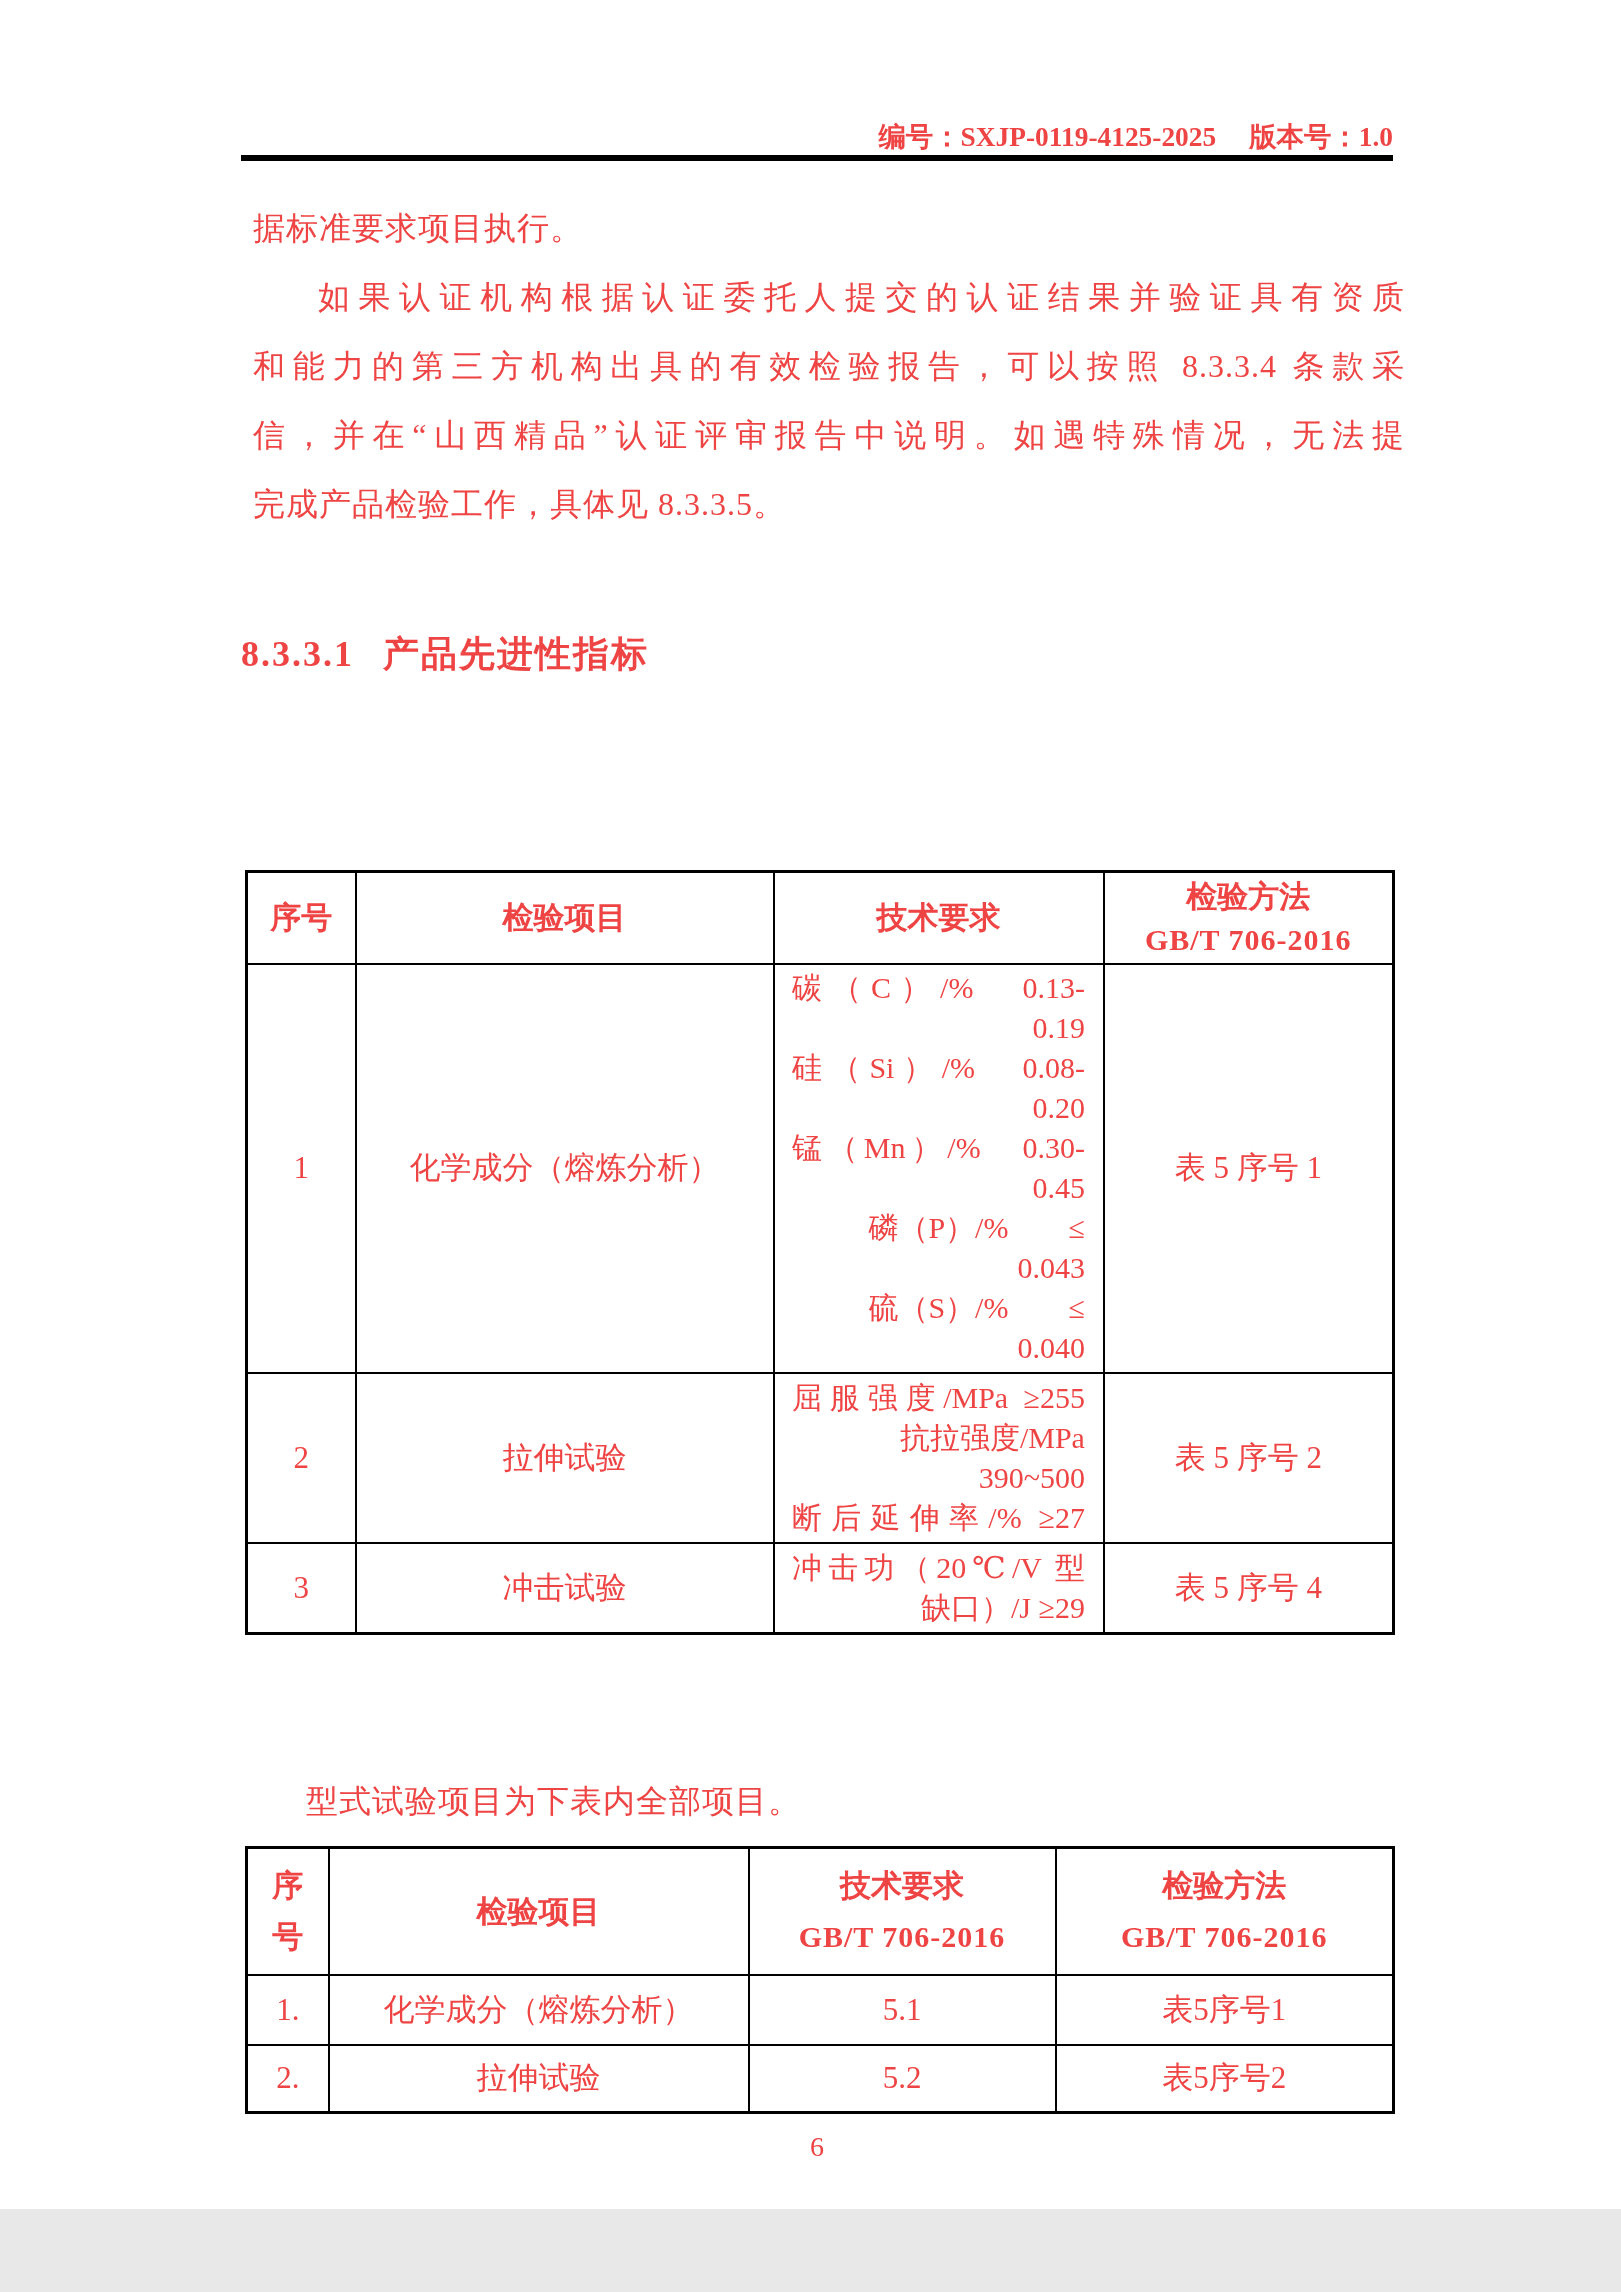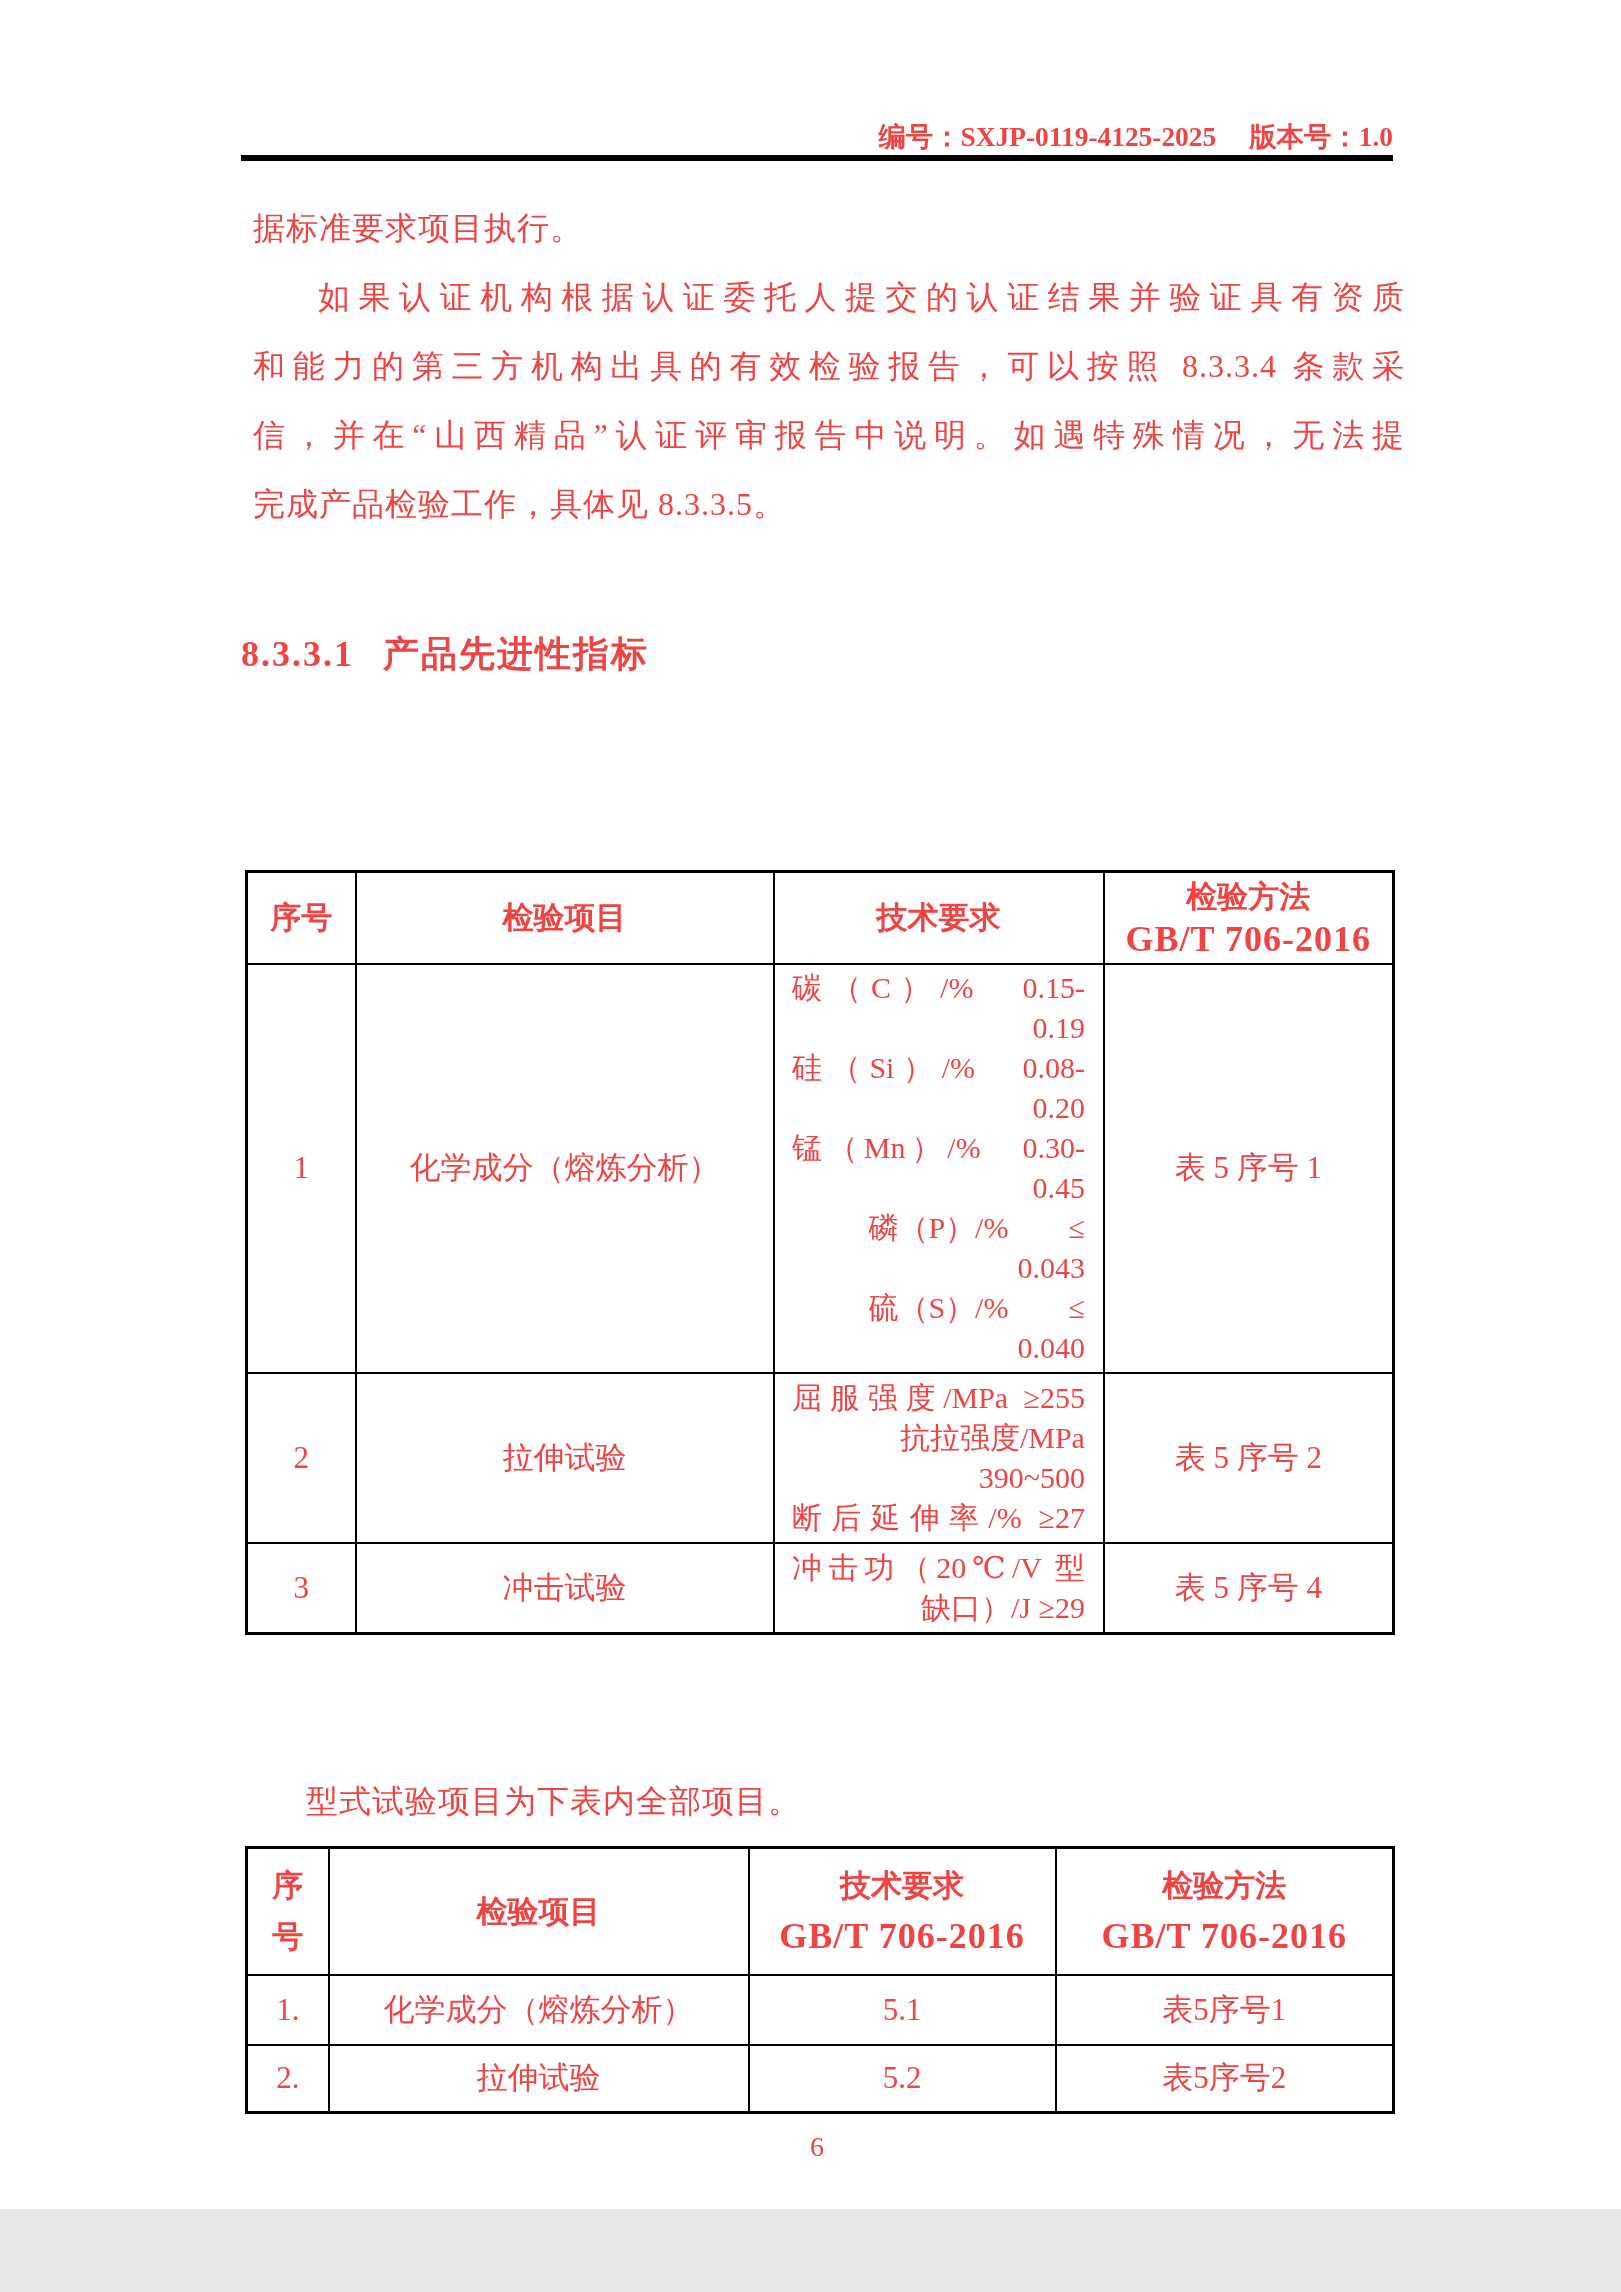--- a/index.html
+++ b/index.html
@@ -39,21 +39,21 @@
   .intro-line { position:absolute; left:241px; width:1152px; font-size:32px; line-height:54px; letter-spacing:1px; }
   .in-1 { top:802px; }
   .in-2 { top:1774px; }
 
   
   .tbl-wrap { position:absolute; left:245px; }
   .t1 { top:870px;border-radius:19px; } .t2 { top:1846px; }
   table { border-collapse:collapse; table-layout:fixed; width:1147px; border:3.9px solid #000; }
   td { border:2px solid #000; text-align:center; vertical-align:middle; padding:0; font-size:31px; }
   .hcell { font-weight:bold; font-family:"Liberation Sans","DejaVu Sans",sans-serif; font-size:31px; line-height:43px; }
-  .gbline { font-family:"Liberation Serif","DejaVu Serif",serif; font-size:36px; font-weight:bold; letter-spacing:1px; }
+  .gbline { font-family:"Liberation Serif","DejaVu Serif",serif; font-size:30px; font-weight:bold; letter-spacing:1px; }
   .req-cell { padding:3.9px 17.6px; }
   .rl { line-height:40px; font-size:30px; white-space:nowrap; }
   .rl.jl { white-space:normal; }
   .cl { text-align:right; }
   .t2 td { font-size:31px; }
   .t2 .hcell { line-height:51px; }
 
   
   .page-footer { position:absolute; top:2127px; left:241px; width:1152px; text-align:center; font-size:28px; line-height:39px; }
 </style>
@@ -94,21 +94,21 @@
         <td class="hcell">技术要求</td>
         <td class="hcell">
           <div>检验方法</div>
           <div class="gbline">GB/T 706-2016</div>
         </td>
       </tr>
       <tr style="height:407px">
         <td>1</td>
         <td>化学成分（熔炼分析）</td>
         <td class="req-cell">
-          <div class="rl jl">碳（C）/%　0.15-</div>
+          <div class="rl jl">碳（C）/%　0.13-</div>
           <div class="rl cl">0.19</div>
           <div class="rl jl">硅（Si）/%　0.08-</div>
           <div class="rl cl">0.20</div>
           <div class="rl jl">锰（Mn）/%　0.30-</div>
           <div class="rl cl">0.45</div>
           <div class="rl cl">磷（P）/%　　≤</div>
           <div class="rl cl">0.043</div>
           <div class="rl cl">硫（S）/%　　≤</div>
           <div class="rl cl">0.040</div>
         </td>

